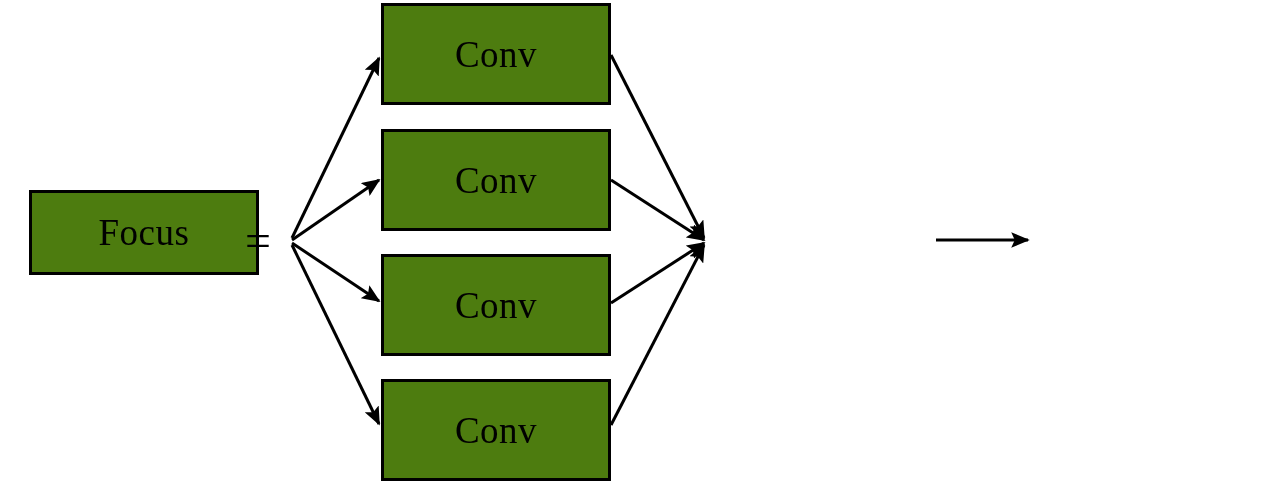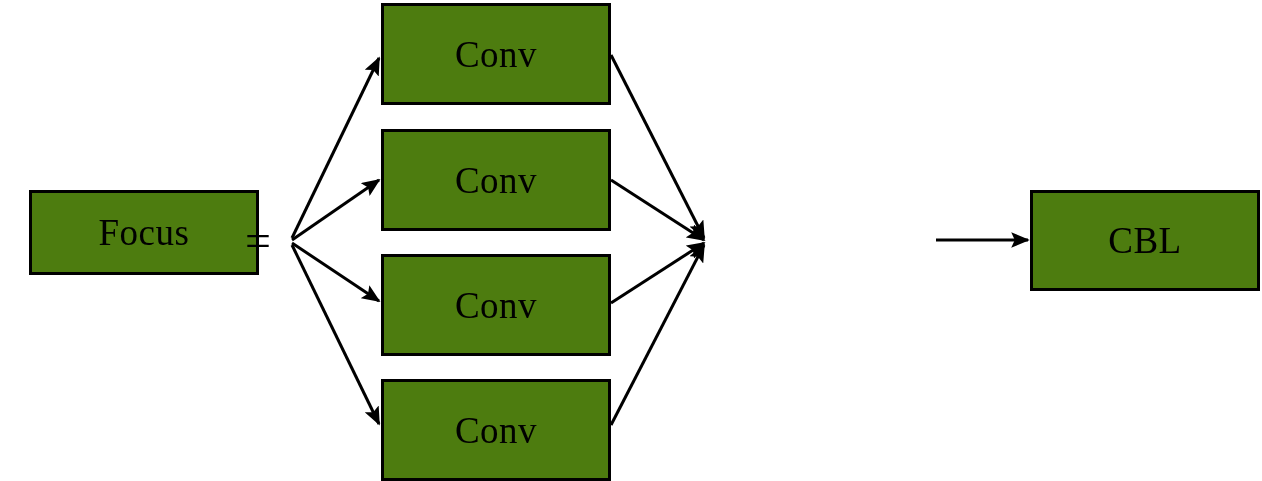--- a/index.html
+++ b/index.html
@@ -91,17 +91,14 @@
 
   <div class="node-box" id="node-conv3" style="left: 381px; top: 254px; width: 230px; height: 102px; border-width: 3px; border-color: rgb(0, 0, 0);">
     <span class="node-label">Conv</span>
   </div>
 
   <div class="node-box" id="node-conv4" style="left: 381px; top: 379px; width: 230px; height: 102px; border-width: 3px; border-color: rgb(0, 0, 0);">
     <span class="node-label">Conv</span>
   </div>
 
 
-  <div class="node-box" id="node-cbl" style="left: 1030px; top: 190px; width: 230px; height: 101px; border-width: 3px; border-color: rgb(0, 0, 0);">
-    <span class="node-label">CBL</span>
-  </div>
 
 </div>
 
 </body></html>

